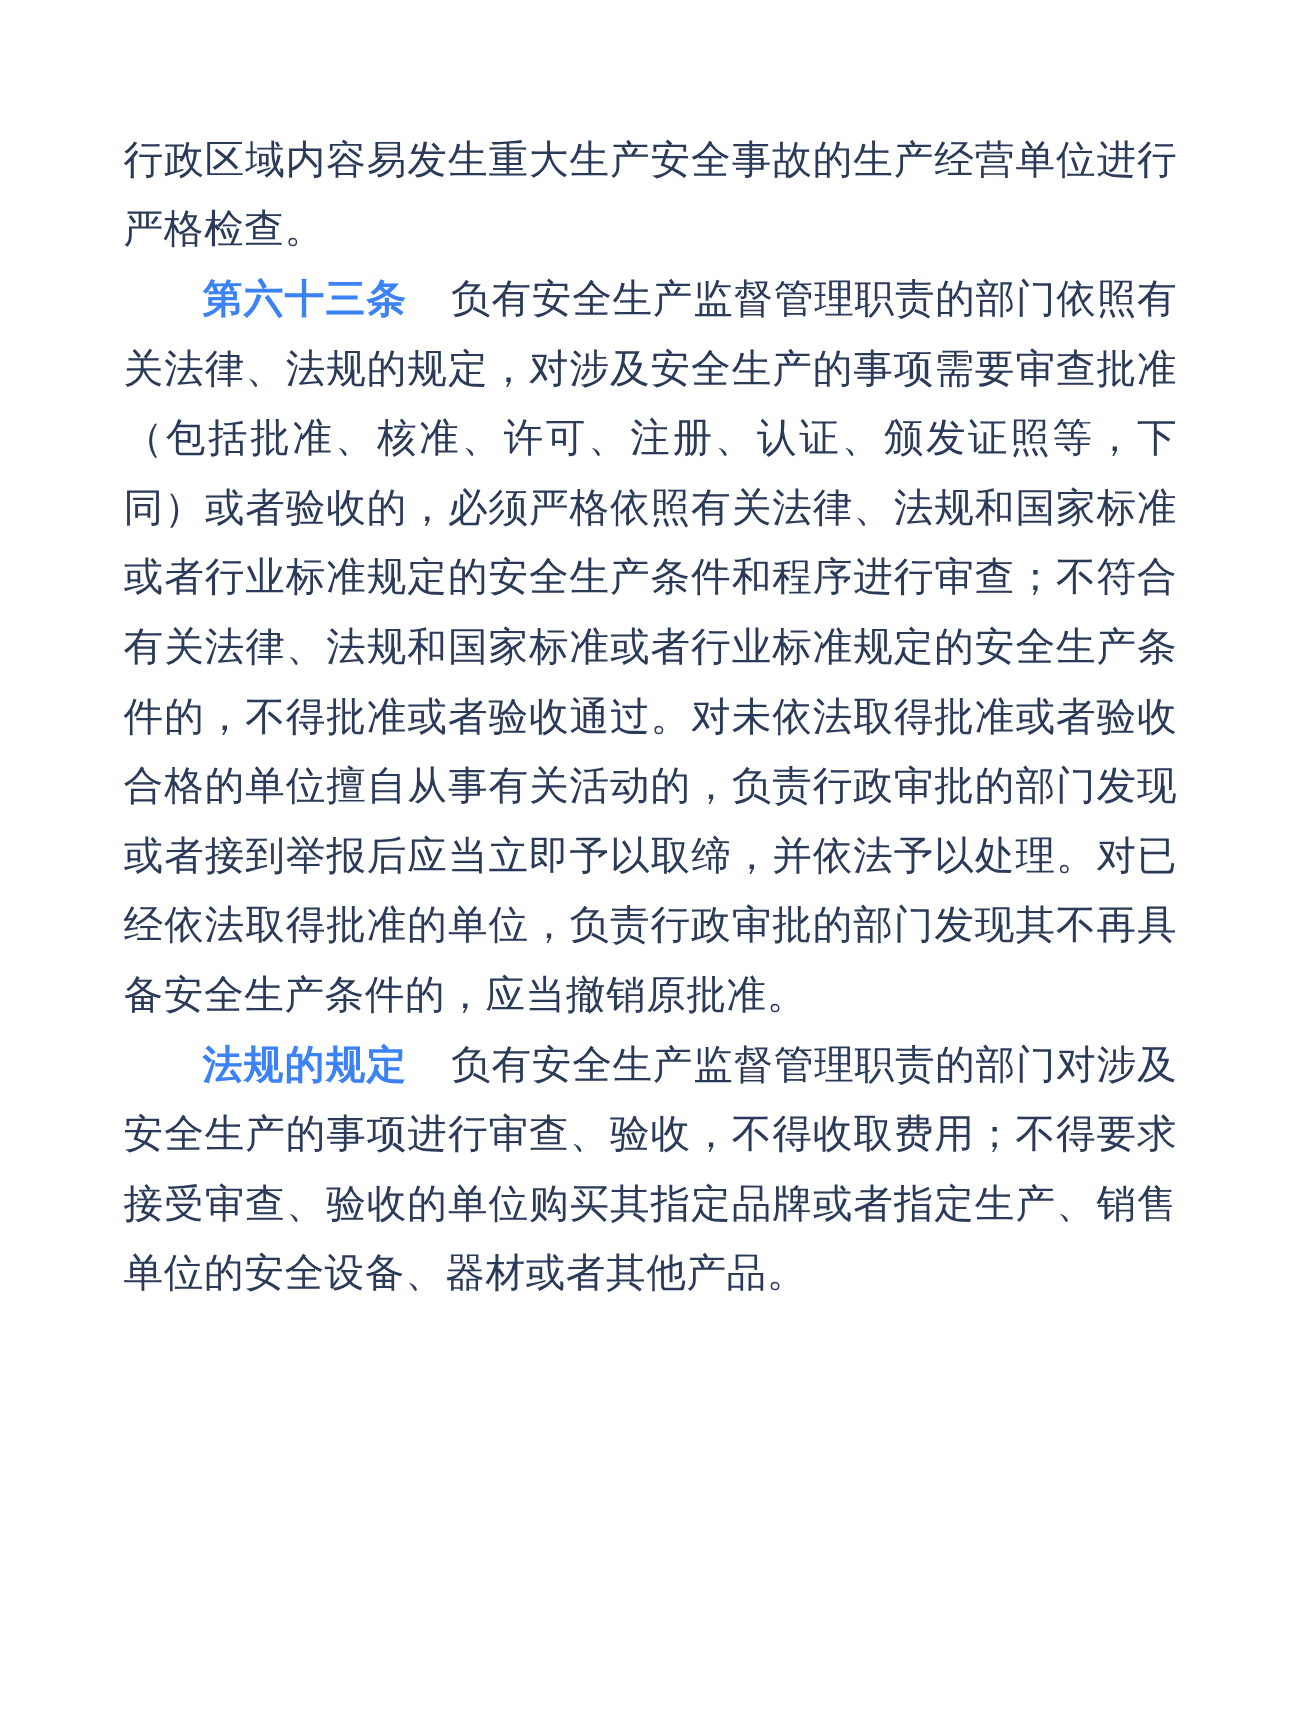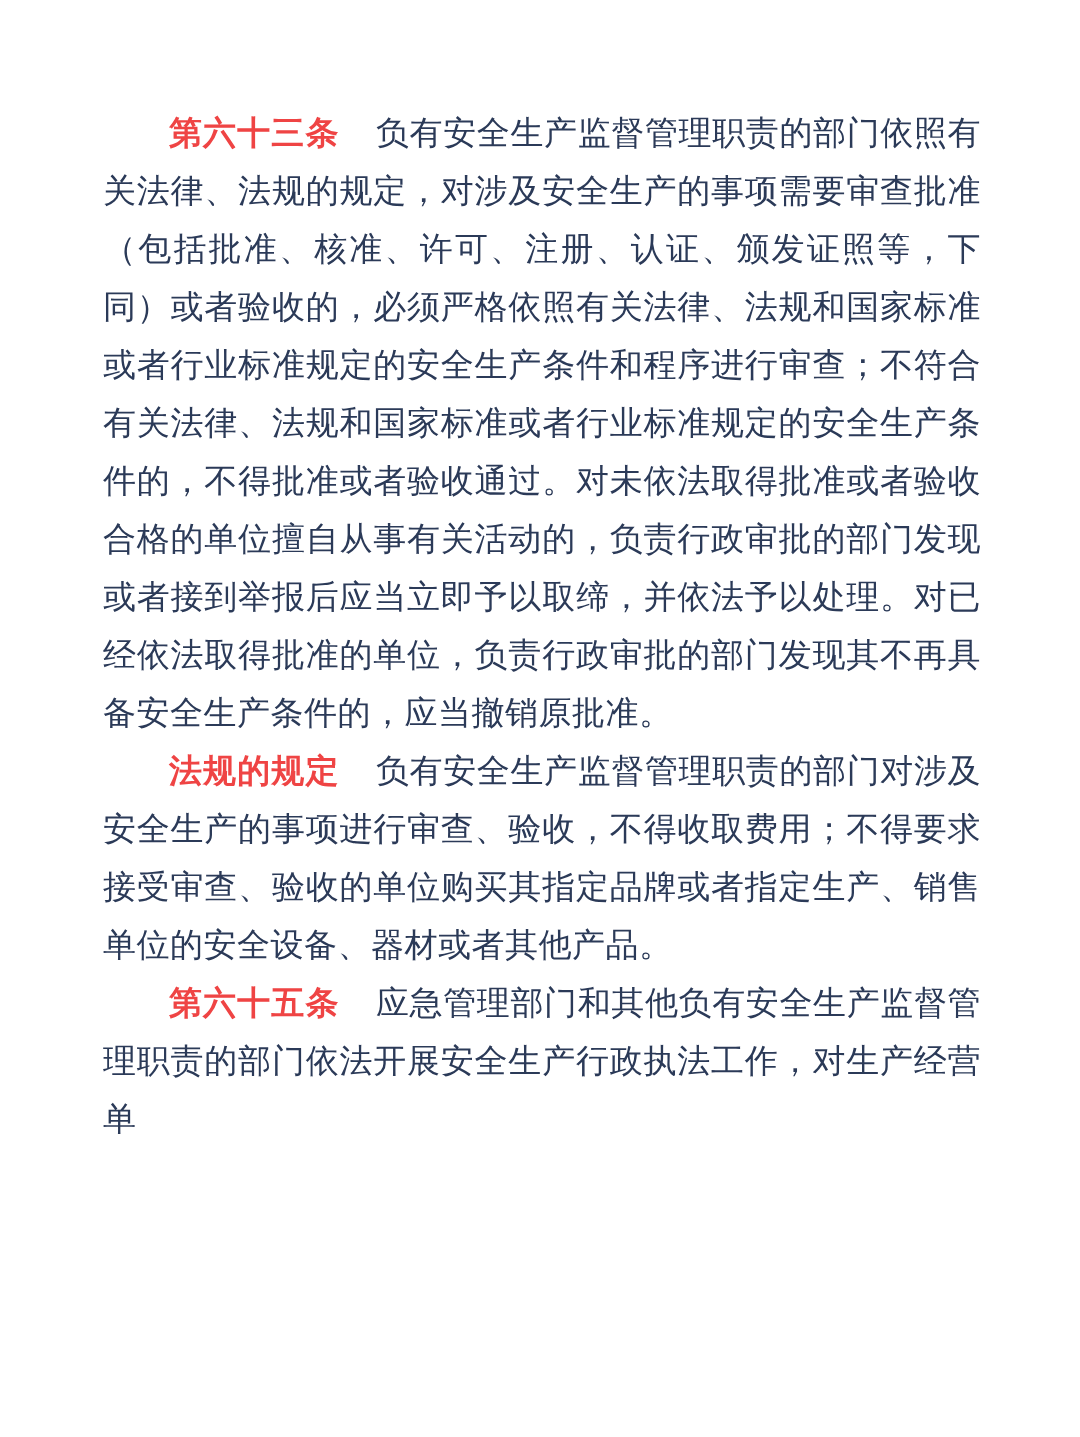--- a/index.html
+++ b/index.html
@@ -31,33 +31,33 @@
     margin: 0;
     padding: 0;
     text-indent: 2em;
   }
   .para.continuation {
     text-indent: 0;
   }
   .article-lead {
     font-family: "DejaVu Sans", "Liberation Sans", sans-serif;
     font-weight: bold;
-    color: #ef4444;
+    color: #3b82f6;
     margin-right: 1.1em;
     letter-spacing: 1px;
   }
 </style>
 </head>
 <body>
 
 <div class="page">
   <div class="page-content">
 
+    <p class="para continuation"><span>行政区域内容易发生重大生产安全事故的生产经营单位进行严格检查。</span></p>
 
 
     <p class="para"><span class="article-lead">第六十三条</span><span>负有安全生产监督管理职责的部门依照有关法律、法规的规定，对涉及安全生产的事项需要审查批准（包括批准、核准、许可、注册、认证、颁发证照等，下同）或者验收的，必须严格依照有关法律、法规和国家标准或者行业标准规定的安全生产条件和程序进行审查；不符合有关法律、法规和国家标准或者行业标准规定的安全生产条件的，不得批准或者验收通过。对未依法取得批准或者验收合格的单位擅自从事有关活动的，负责行政审批的部门发现或者接到举报后应当立即予以取缔，并依法予以处理。对已经依法取得批准的单位，负责行政审批的部门发现其不再具备安全生产条件的，应当撤销原批准。</span></p>
 
     <p class="para"><span class="article-lead">法规的规定</span><span>负有安全生产监督管理职责的部门对涉及安全生产的事项进行审查、验收，不得收取费用；不得要求接受审查、验收的单位购买其指定品牌或者指定生产、销售单位的安全设备、器材或者其他产品。</span></p>
 
-    <p class="para"><span class="article-lead">第六十五条</span><span>应急管理部门和其他负有安全生产监督管理职责的部门依法开展安全生产行政执法工作，对生产经营单</span></p>
 
   </div>
 </div>
 
 </body></html>

